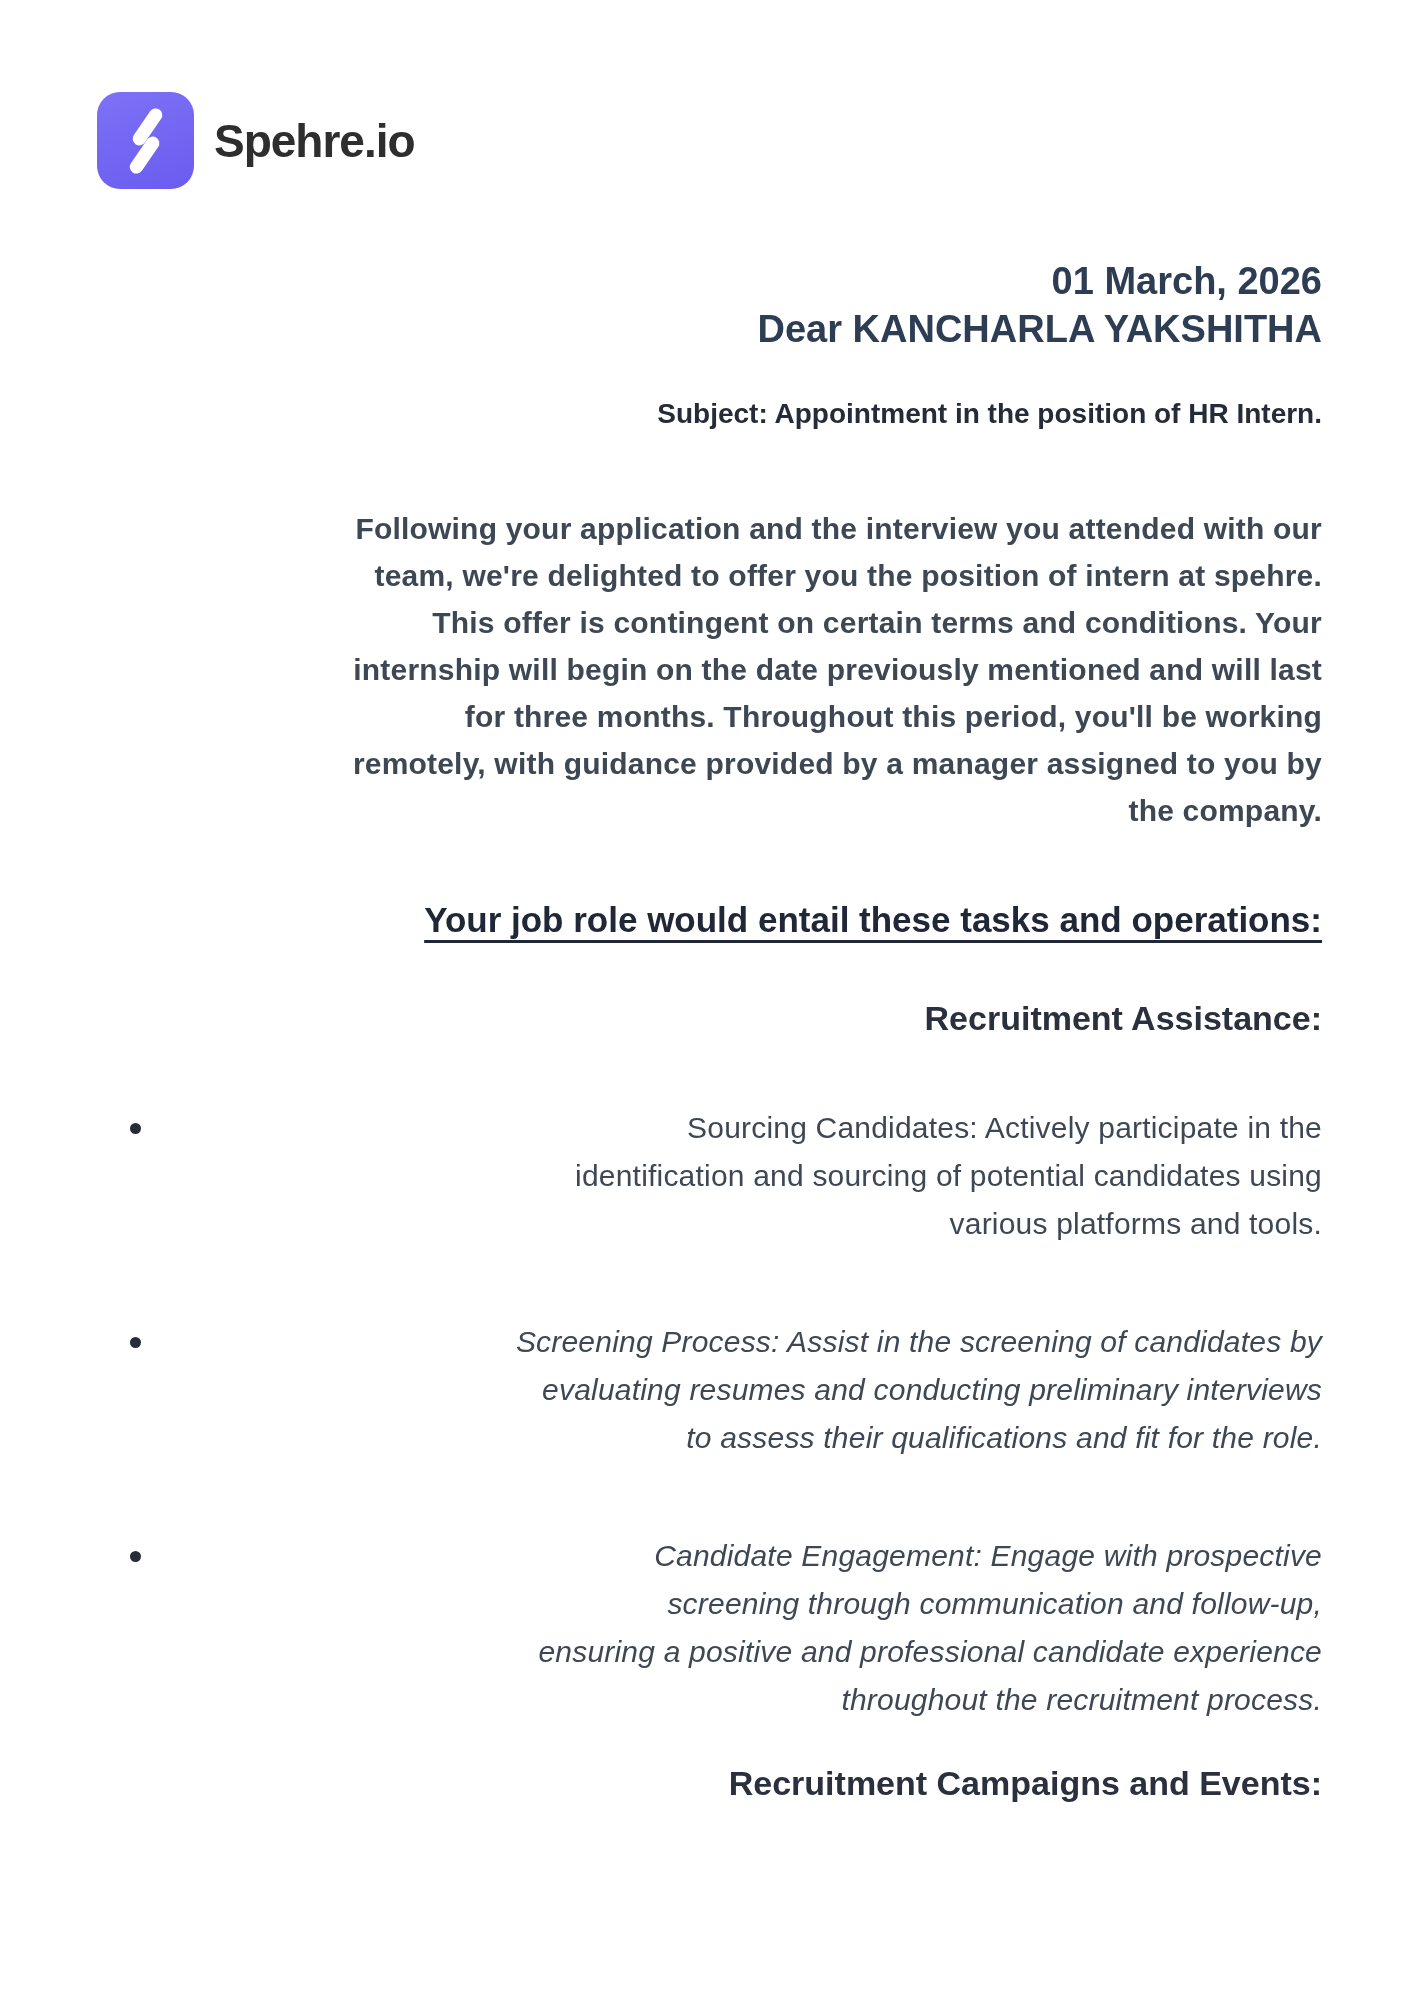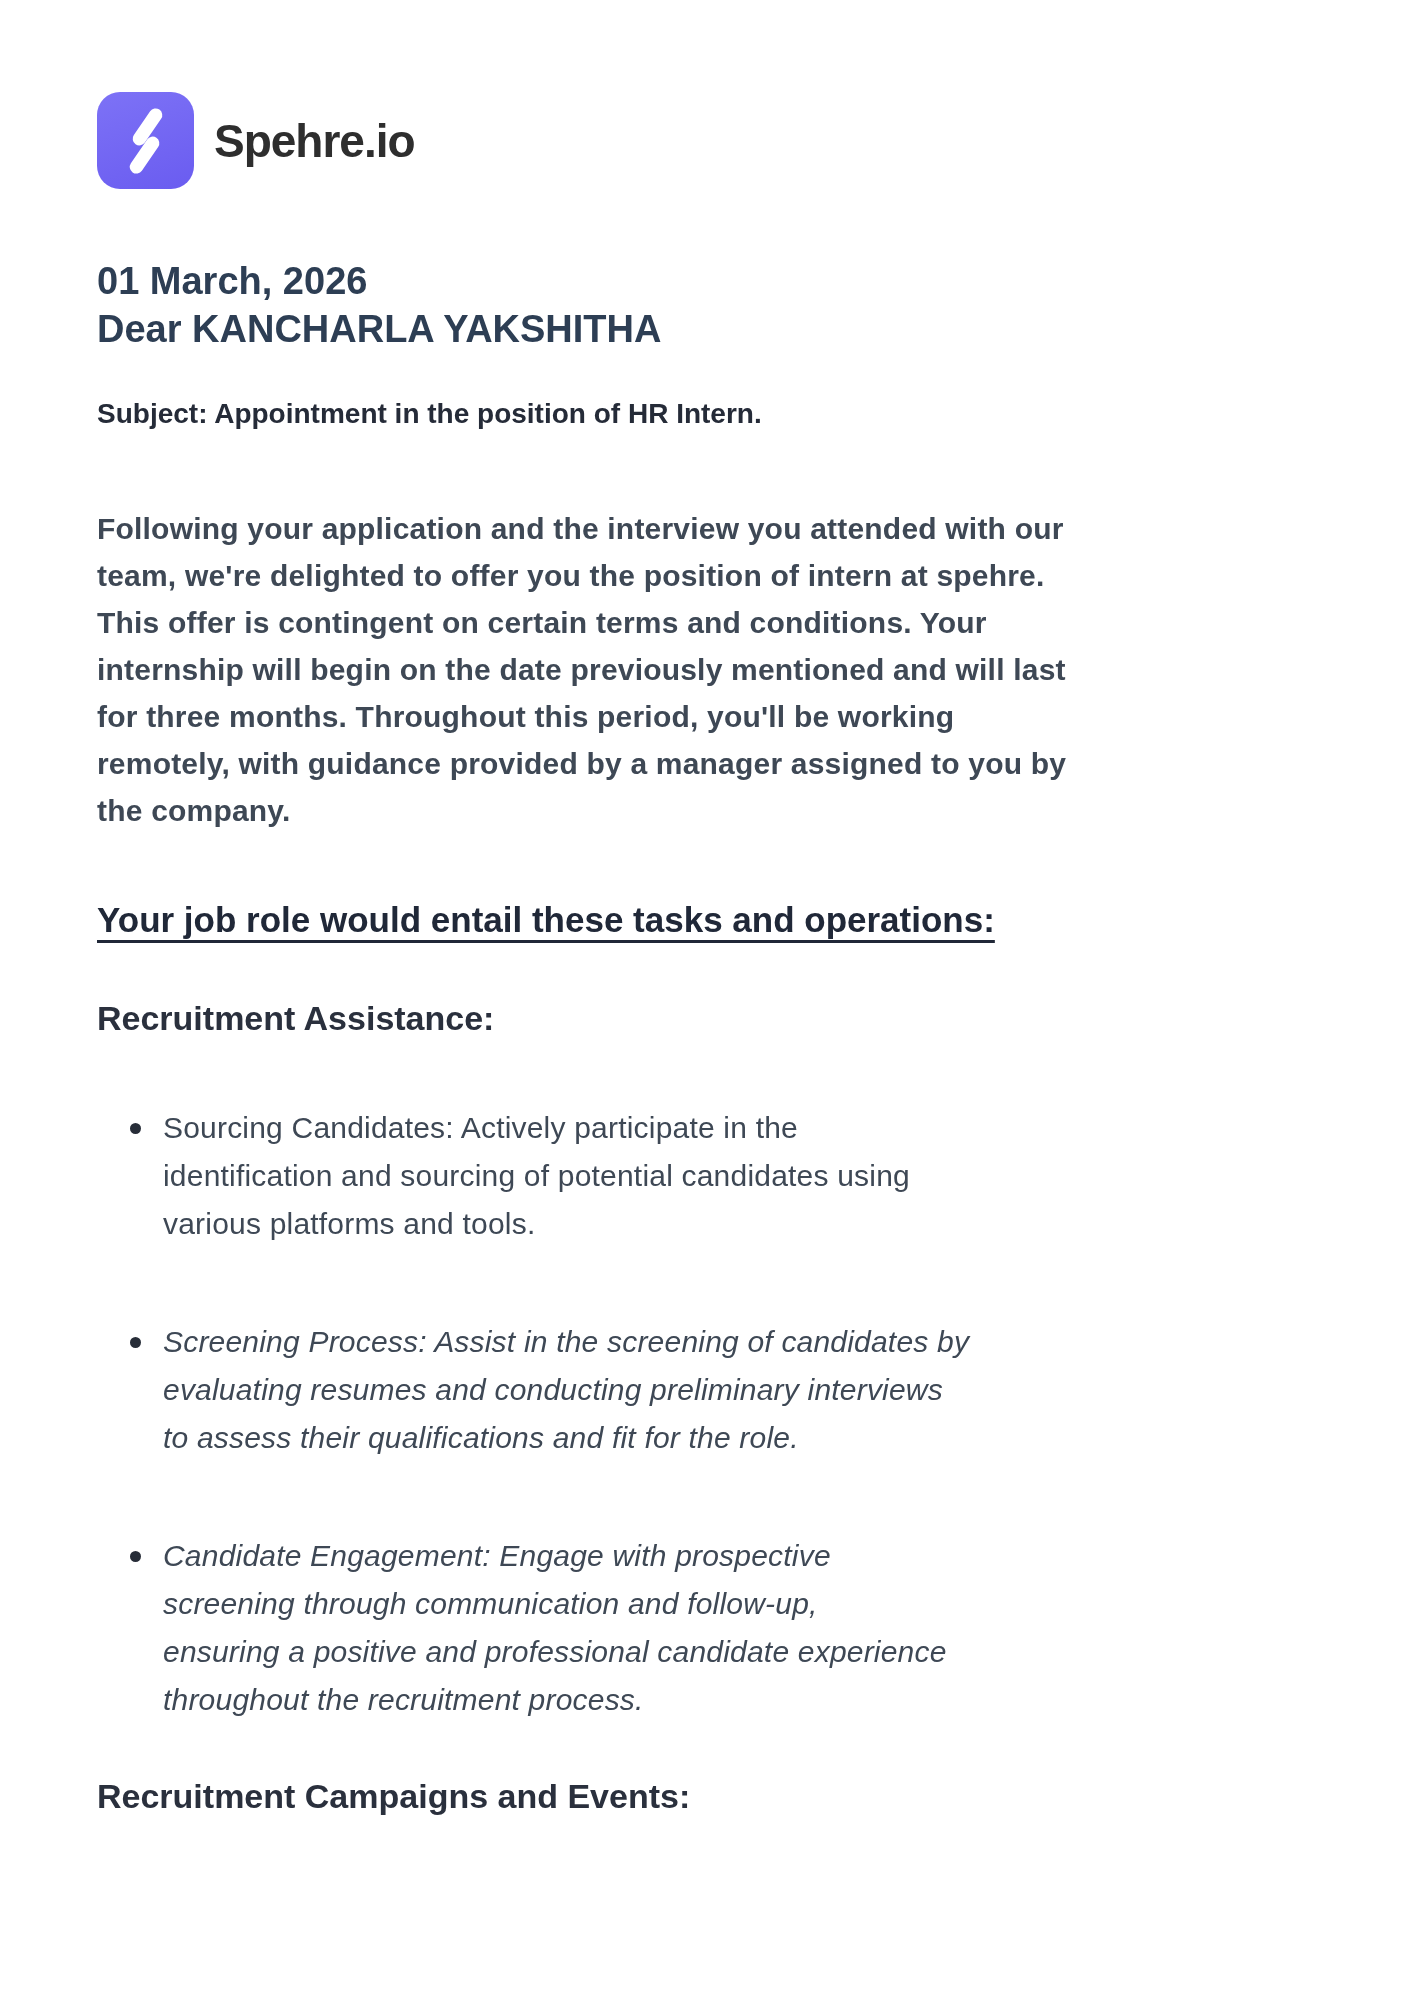--- a/index.html
+++ b/index.html
@@ -9,20 +9,21 @@
     background: #ffffff;
     overflow: hidden;
     font-family: "Liberation Sans", "DejaVu Sans", sans-serif;
   }
   .page {
     box-sizing: border-box;
     width: 1414px;
     height: 2000px;
     padding: 92px 92px 0 97px;
     background: #ffffff;
+    text-align: right;
   }
   .logo-row {
     display: flex;
     align-items: center;
     gap: 20px;
   }
   .logo-icon {
     flex: none;
     width: 97px;
     height: 97px;
@@ -96,21 +97,21 @@
   .bullet-text { white-space: pre-line; }
   .dot {
     position: absolute;
     left: 33px;
     top: 19px;
     width: 11px;
     height: 11px;
     border-radius: 50%;
     background: #272d38;
   }
-  .section-heading.campaigns { margin-top: 52px; }
+  .section-heading.campaigns { margin-top: 39px; }
 </style>
 </head>
 <body>
 
 <div class="page">
 
   <header class="logo-row">
     <span class="logo-icon">
       <svg viewBox="0 0 100 100" fill="none" xmlns="http://www.w3.org/2000/svg">
         <path d="M63 15 L41 47" stroke="#ffffff" stroke-width="18" stroke-linecap="round"></path>

